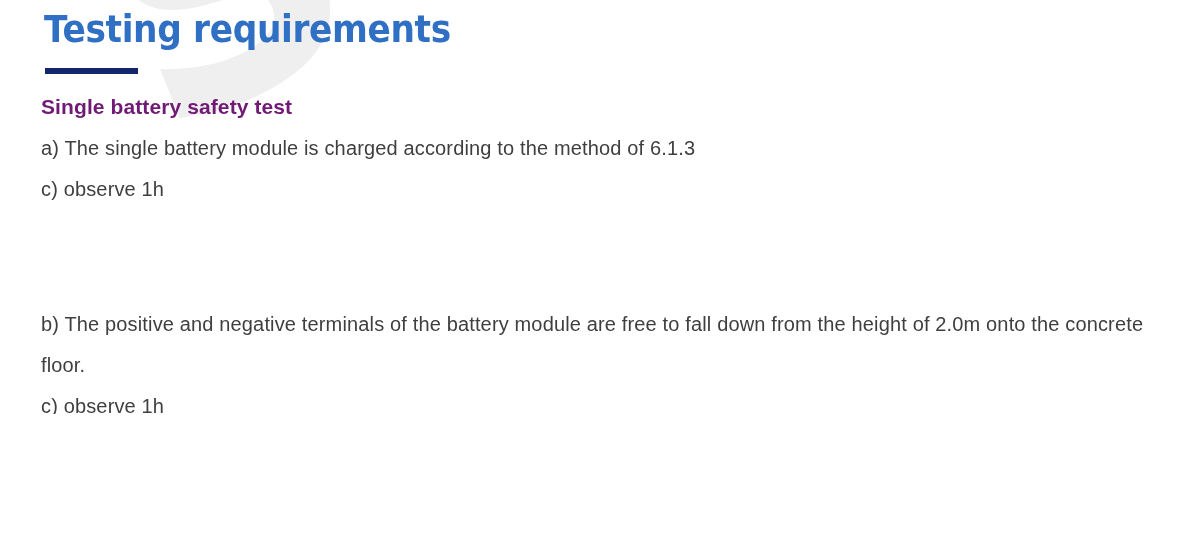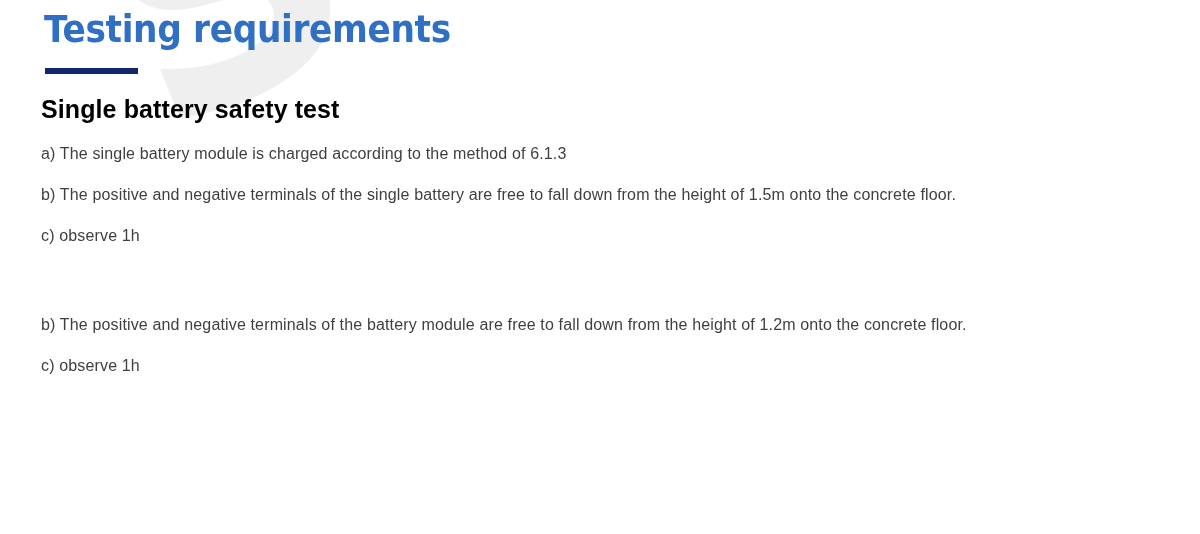--- a/index.html
+++ b/index.html
@@ -78,31 +78,31 @@
     position: absolute;
     left: 41px;
     width: 1130px;
   }
   .section-1 { top: 94px; }
   .section-2 { top: 304px; }
 
   .section-heading {
     margin: 0 0 8px 0;
     font-family: "Liberation Sans", sans-serif;
-    font-size: 25px;
+    font-size: 21px;
     font-weight: 700;
-    color: #000000;
+    color: #701a75;
     line-height: 1.25;
     letter-spacing: 0.1px;
   }
 
   .body-line {
     margin: 0;
     font-family: "Liberation Sans", sans-serif;
-    font-size: 16px;
+    font-size: 20px;
     font-weight: 400;
     color: #3f3f3f;
     line-height: 41px;
     letter-spacing: 0.15px;
     white-space: pre-wrap;
   }
 </style>
 </head>
 <body>
 
@@ -114,23 +114,22 @@
 
   <div id="content">
 
     <h1 class="page-title">Testing requirements</h1>
 
     <div class="title-rule"></div>
 
     <section class="section section-1">
       <h2 class="section-heading">Single battery safety test</h2>
       <p class="body-line">a) The single battery module is charged according to the method of 6.1.3</p>
-      <p class="body-line">b) The positive and negative terminals of the single battery are free to fall down from the height of 1.5m onto the concrete floor.</p>
       <p class="body-line">c) observe 1h</p>
     </section>
 
     <section class="section section-2">
-      <p class="body-line">b) The positive and negative terminals of the battery module are free to fall down from the height of 1.2m onto the concrete floor.</p>
+      <p class="body-line">b) The positive and negative terminals of the battery module are free to fall down from the height of 2.0m onto the concrete floor.</p>
       <p class="body-line">c) observe 1h</p>
     </section>
 
   </div>
 </div>
 
 </body></html>

